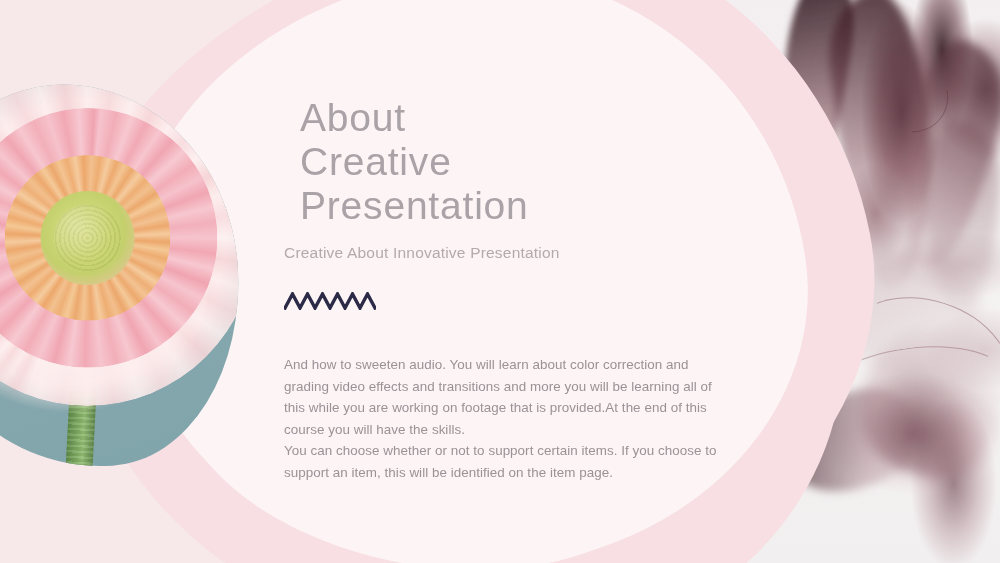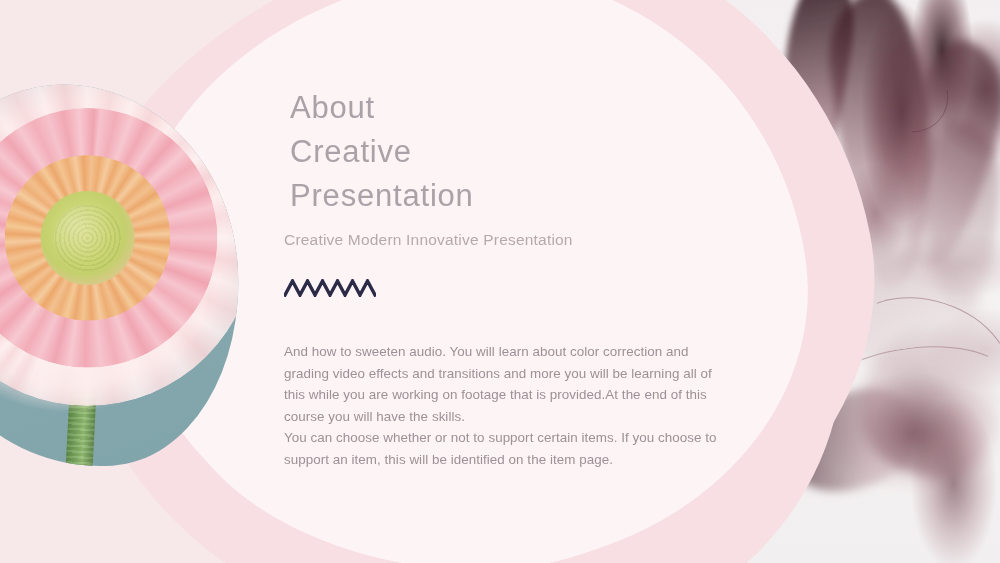--- a/index.html
+++ b/index.html
@@ -310,25 +310,25 @@
 
   
   .content {
     position: absolute;
     left: 284px;
     top: 80px;
     width: 450px;
   }
   .title {
     color: #a9a2a6;
-    font-size: 31px;
+    font-size: 39px;
     font-weight: 300;
     line-height: 44px;
     letter-spacing: 0.8px;
-    margin: 6px;
+    margin: 16px;
     white-space: pre-line;
   }
   .subtitle {
     color: #b5a9ad;
     font-size: 15.5px;
     font-weight: 400;
     letter-spacing: 0.2px;
     margin: 13px 0 0 0;
   }
   .zigzag {
@@ -376,21 +376,21 @@
       <div class="petal-ring2"></div>
       <div class="petal-ring3"></div>
       <div class="flower-core"></div>
     </div>
   </div>
 
   <div class="content">
     <h1 class="title">About
 Creative
 Presentation</h1>
-    <p class="subtitle">Creative Modern Innovative Presentation</p>
+    <p class="subtitle">Creative About Innovative Presentation</p>
 
     <svg class="zigzag" width="92" height="18" viewBox="0 0 92 18">
       <polyline points="1,16 8.5,2 16,16 23.5,2 31,16 38.5,2 46,16 53.5,2 61,16 68.5,2 76,16 83.5,2 91,16" fill="none" stroke="#2b2a47" stroke-width="3.4" stroke-linecap="square" stroke-linejoin="miter"></polyline>
     </svg>
 
     <p class="body-copy">And how to sweeten audio. You will learn about color correction and grading  video effects and transitions and more you will be learning all of this while you are working on footage that is provided.At the end of this course you will have the skills.
 You can choose whether or not to support certain items. If you choose to support an item, this will be identified on the item page.</p>
   </div>
 
 </div>

